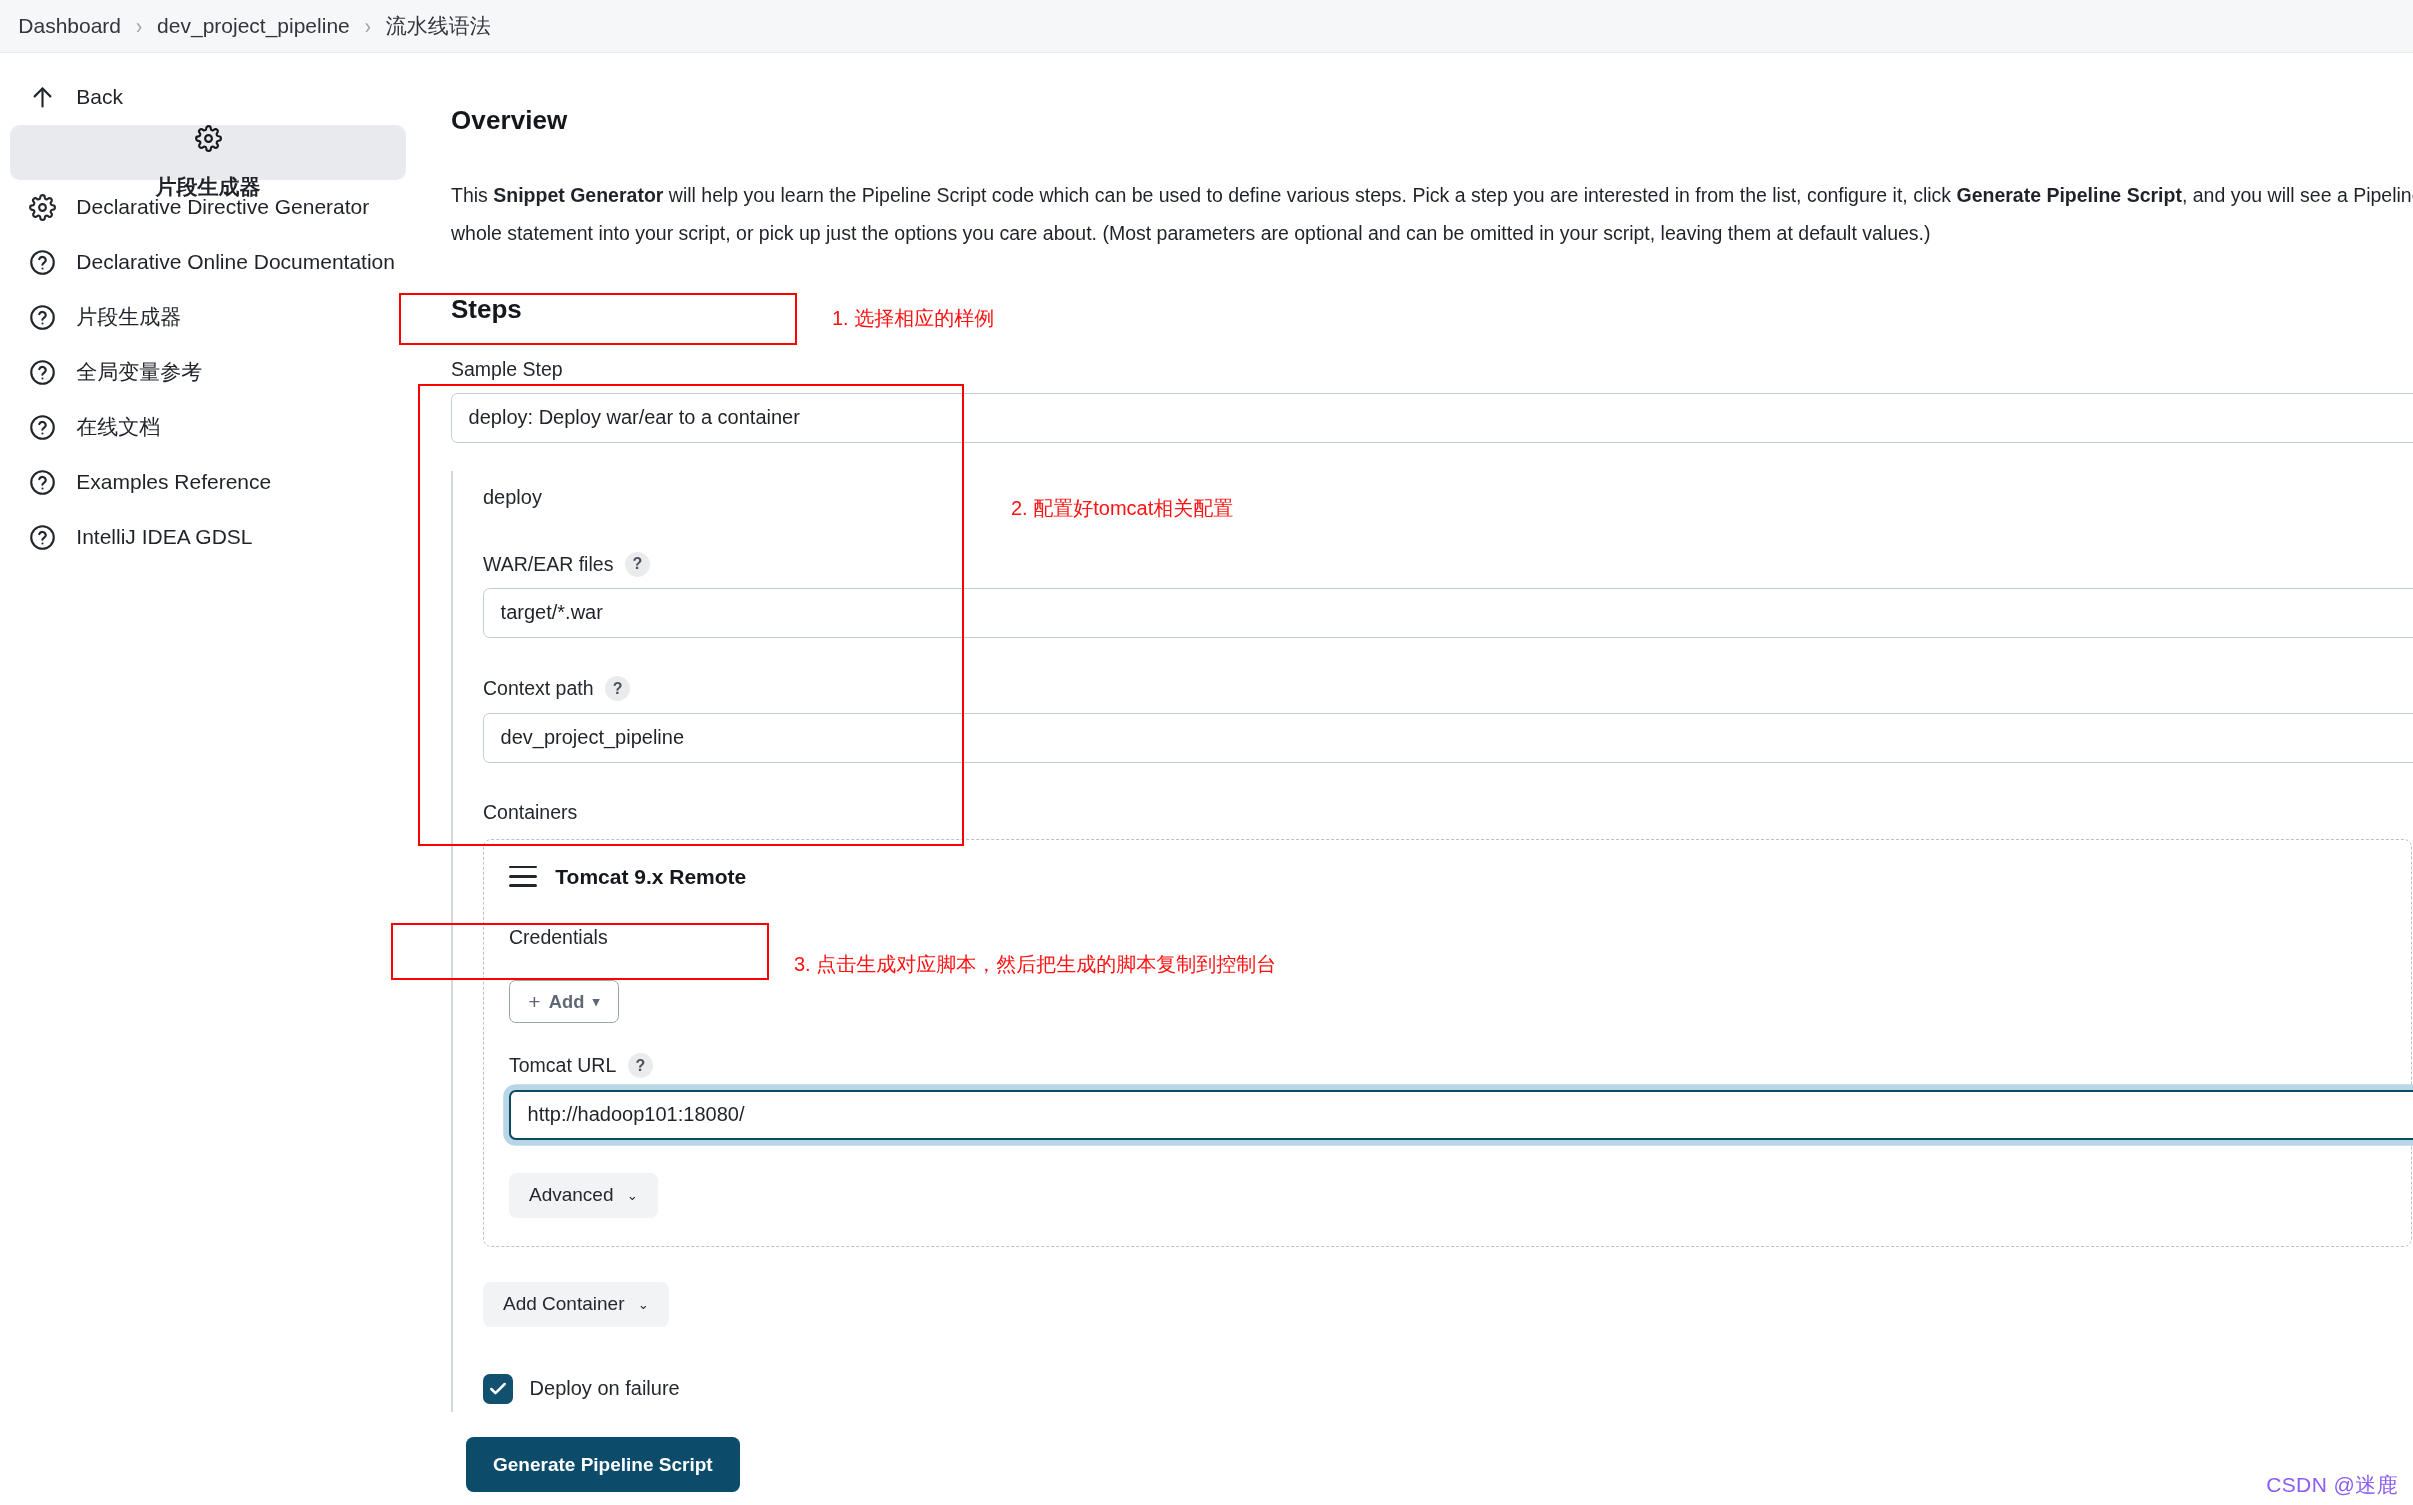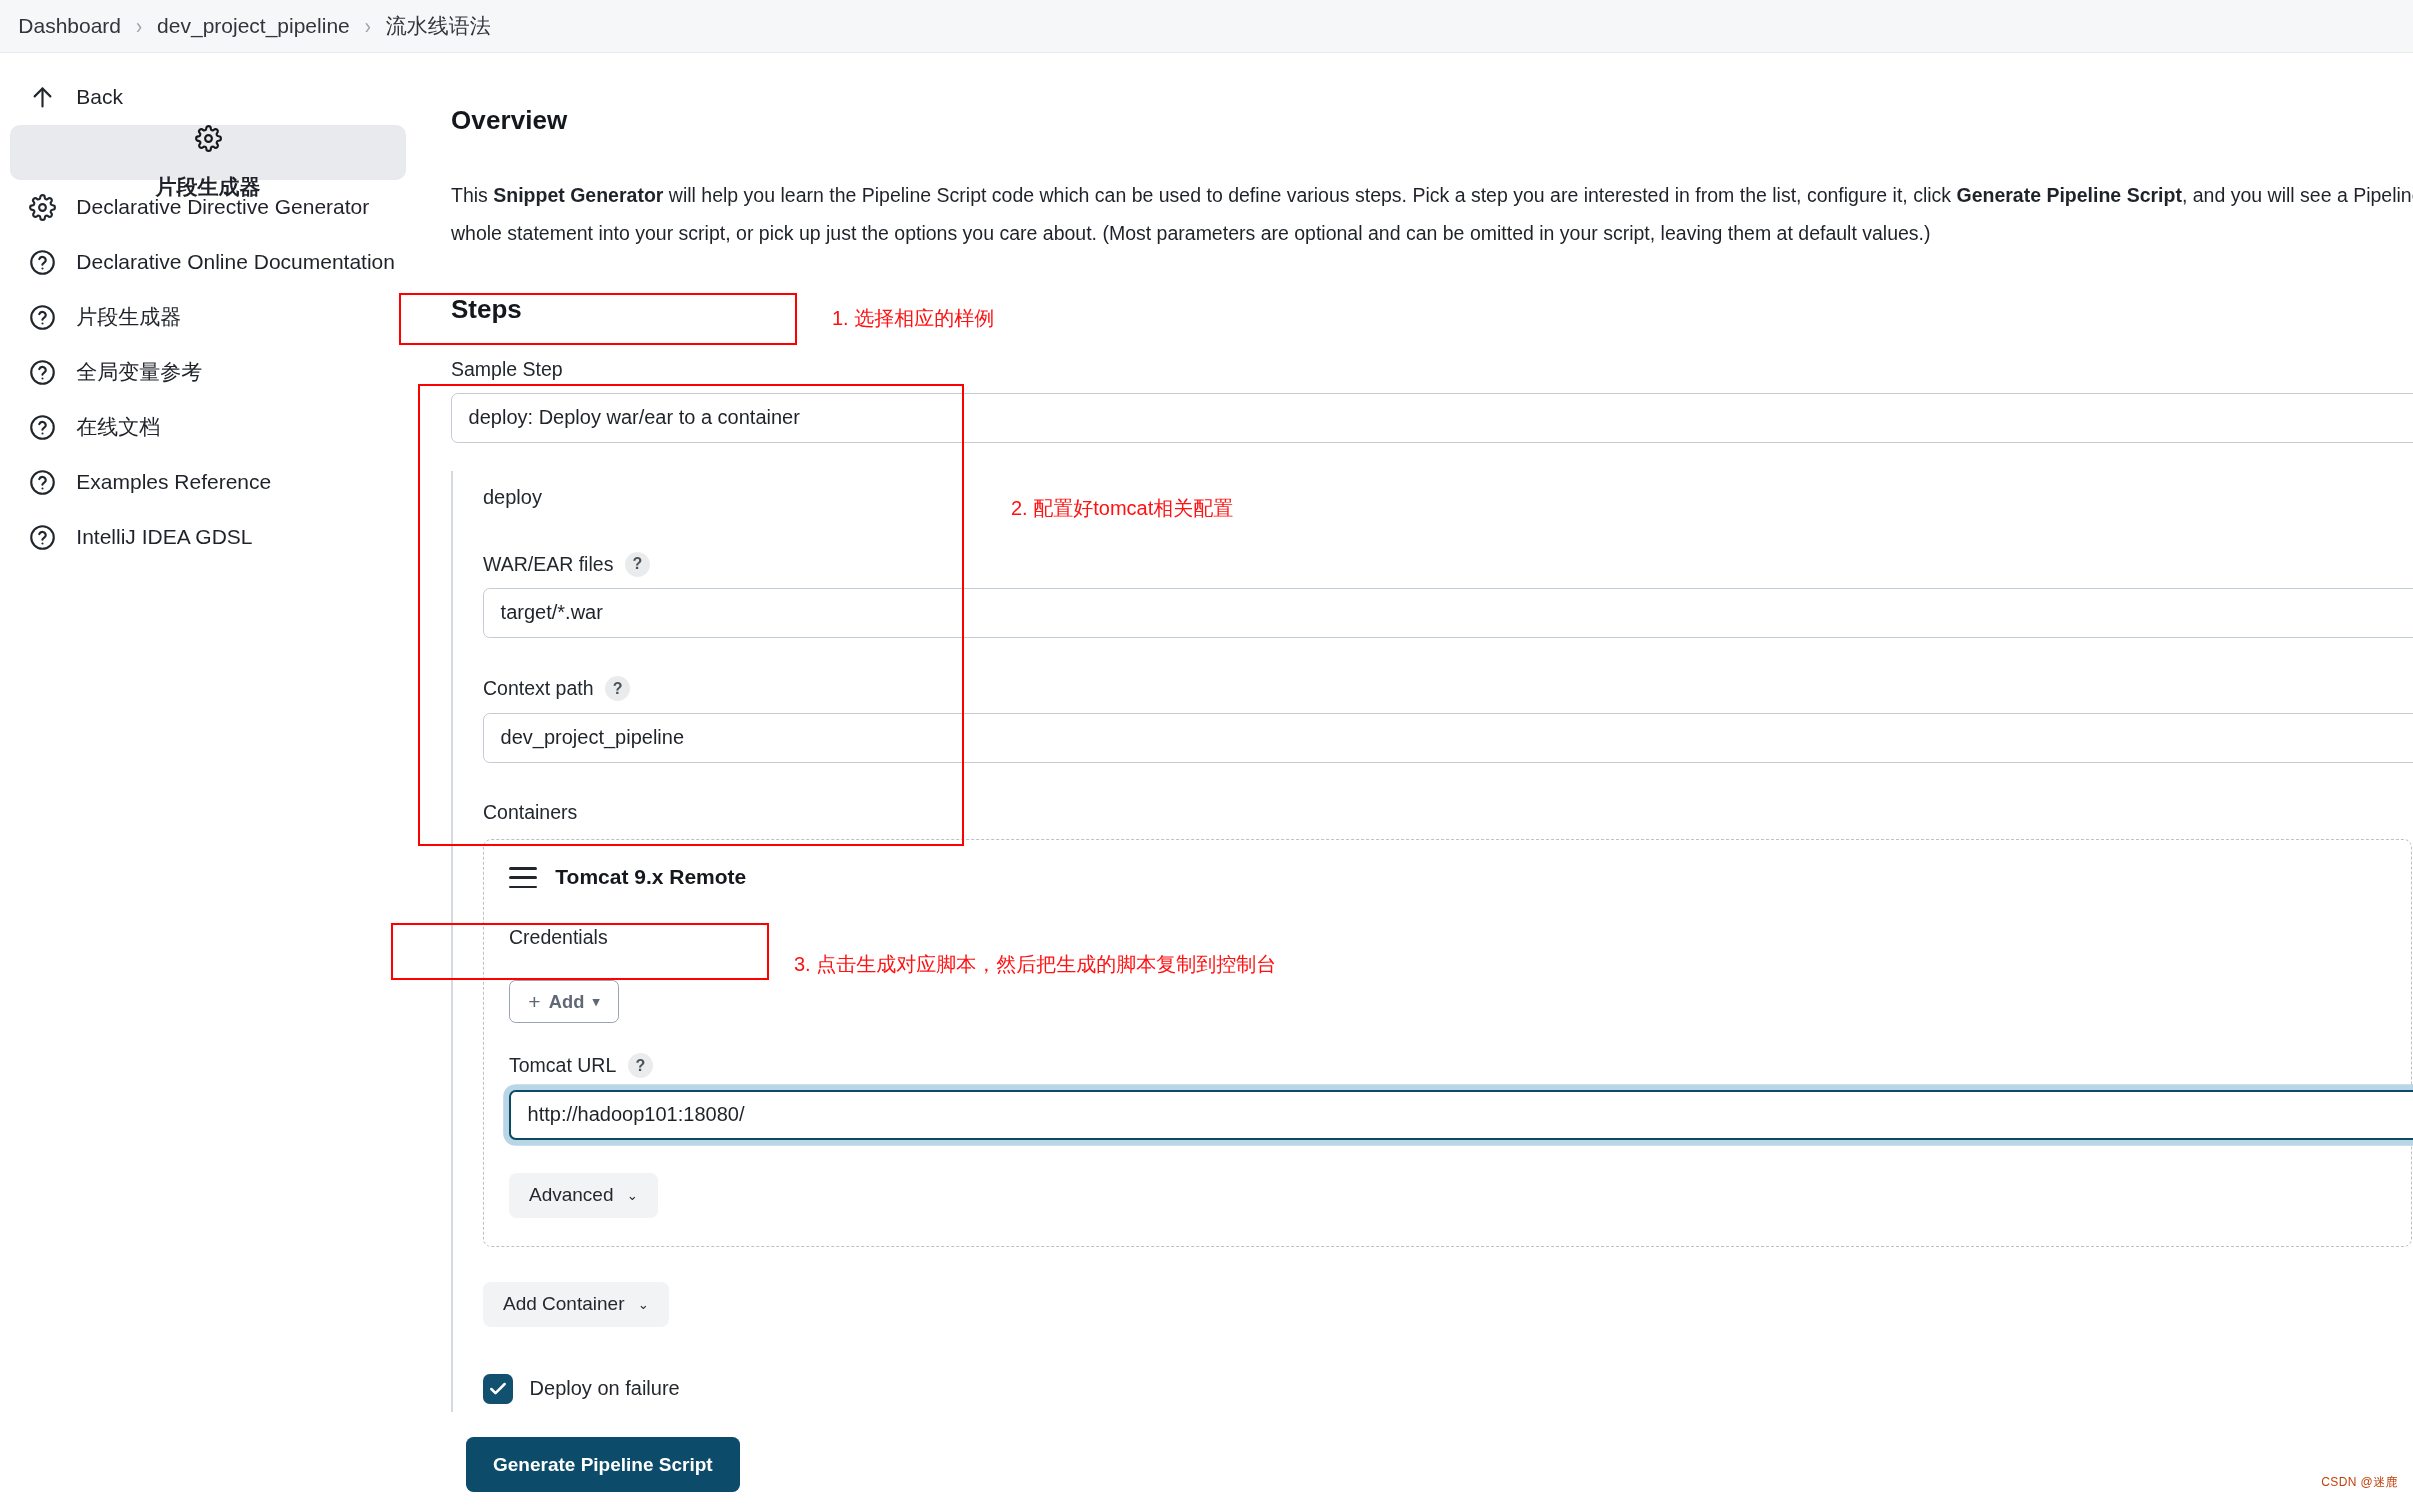--- a/index.html
+++ b/index.html
@@ -164,21 +164,21 @@
   
   .container-card {
     border: 1.7px dashed #b9c2c9;
     border-radius: 8.3px;
     padding: 25px 25px 28px 25px;
     width: 1929px;
     margin-top: 15px;
   }
   .container-head {
     display: flex;
-    align-items: flex-end;
+    align-items: center;
     gap: 18.3px;
     margin-bottom: 37px;
   }
   .drag-handle { width: 28px; height: 21.6px; cursor: grab; }
   .drag-handle span {
     display: block; height: 2.5px; background: #20262c;
     border-radius: 1.7px; margin-bottom: 6.7px;
   }
   .container-title { font-size: 21px; font-weight: 700; color: #14181d; }
 
@@ -258,23 +258,23 @@
     position: absolute;
     color: #ff1111;
     font-size: 20px;
     white-space: nowrap;
     z-index: 21;
   }
 
   .watermark {
     position: absolute;
     right: 15px;
-    bottom: 14px;
-    font-size: 12px;
-    color: #c2410c;
+    bottom: 6px;
+    font-size: 21px;
+    color: #8b5cf6;
     letter-spacing: 0.4px;
     z-index: 30;
   }
 </style>
 </head>
 <body>
 
 <div class="breadcrumb-bar">
   <span class="crumb">Dashboard</span>
   <span class="crumb-sep">›</span>

